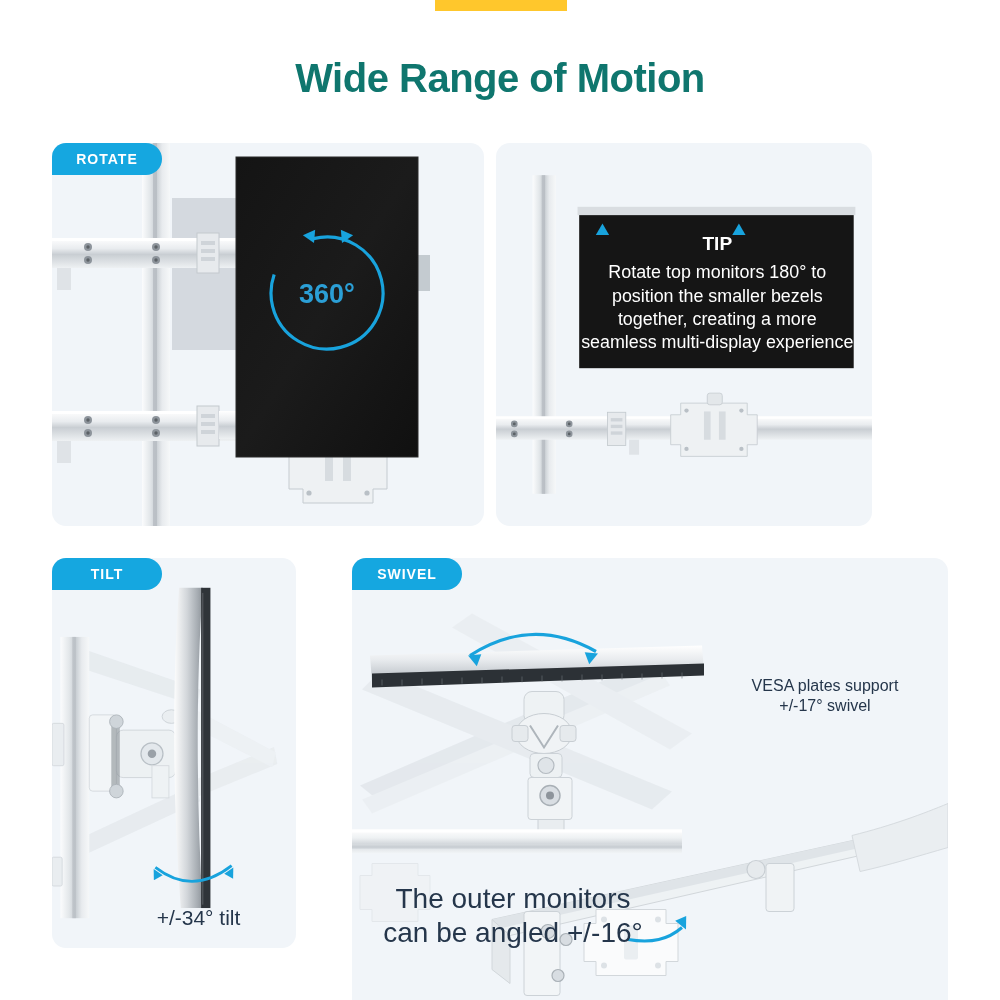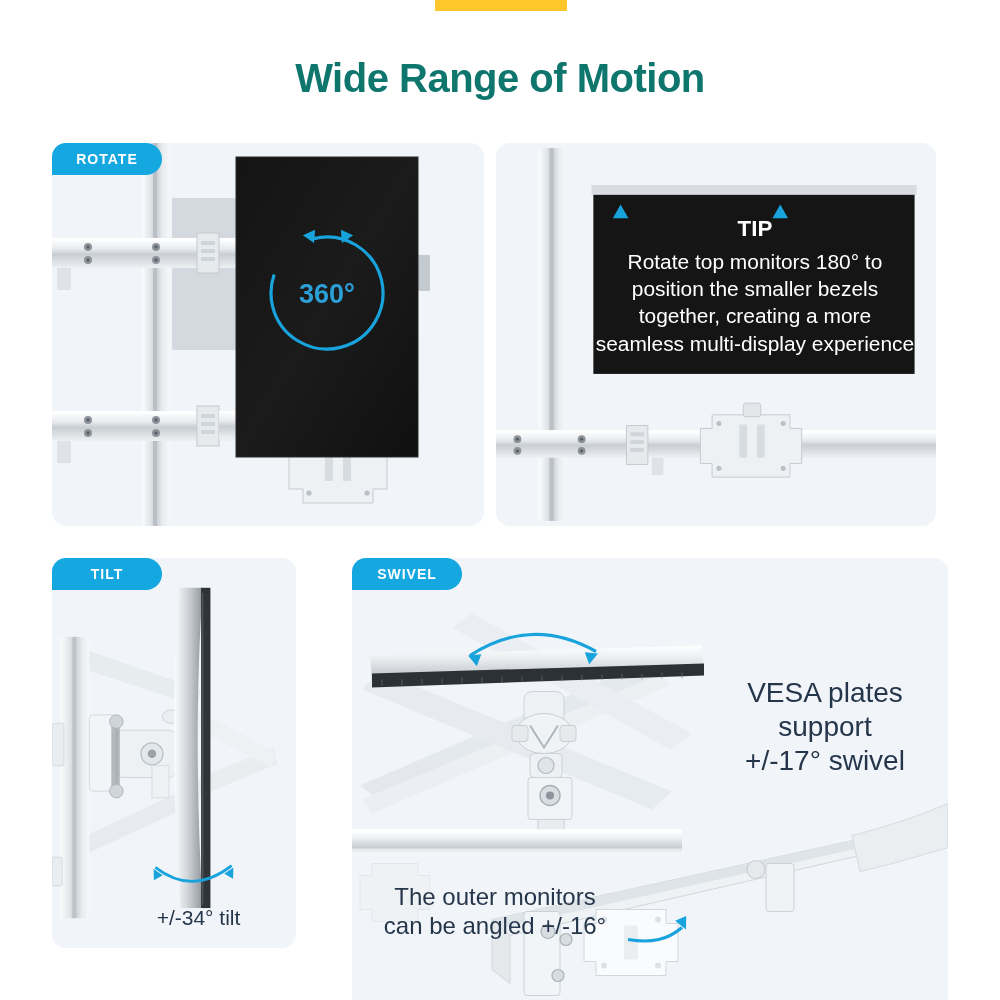--- a/index.html
+++ b/index.html
@@ -20,21 +20,21 @@
     font-size:40px;font-weight:bold;letter-spacing:-0.5px;
     color:#0f766e;
   }
   .panel{
     position:absolute;
     background:#f1f5f9;
     border-radius:14px;
     overflow:hidden;
   }
   #panel-rotate{left:52px;top:143px;width:432px;height:383px;}
-  #panel-tip   {left:496px;top:143px;width:440px;height:383px;text-decoration:underline;}
+  #panel-tip   {left:496px;top:143px;width:376px;height:383px;text-decoration:underline;}
   #panel-tilt  {left:52px;top:558px;width:244px;height:390px;}
   #panel-swivel{left:352px;top:558px;width:596px;height:501px;}
 
   .badge{
     position:absolute;left:0;top:0;
     height:32px;min-width:110px;
     background:#15a7e0;
     border-radius:0 16px 16px 0;
     color:#ffffff;
     font-size:14px;font-weight:bold;letter-spacing:1px;
@@ -46,22 +46,22 @@
   .panel-svg{position:absolute;left:0;top:0;width:100%;height:100%;}
   .caption{
     position:absolute;
     text-align:center;
     color:#25364b;
     font-size:21px;
     line-height:1.22;
     white-space:pre-line;
   }
   #cap-tilt{left:0;top:905px;width:397px;}
-  #cap-vesa{left:700px;top:676px;width:250px;font-size:28px;}
-  #cap-outer{left:355px;top:882px;width:280px;font-size:24px;}
+  #cap-vesa{left:700px;top:676px;width:250px;font-size:16px;}
+  #cap-outer{left:373px;top:882px;width:280px;font-size:28px;}
 </style>
 </head>
 <body>
 
 <div class="top-accent"></div>
 
 <div class="page-title">Wide Range of Motion</div>
 
 <div class="panel" id="panel-rotate">
   <svg class="panel-svg" viewBox="0 0 432 383">

